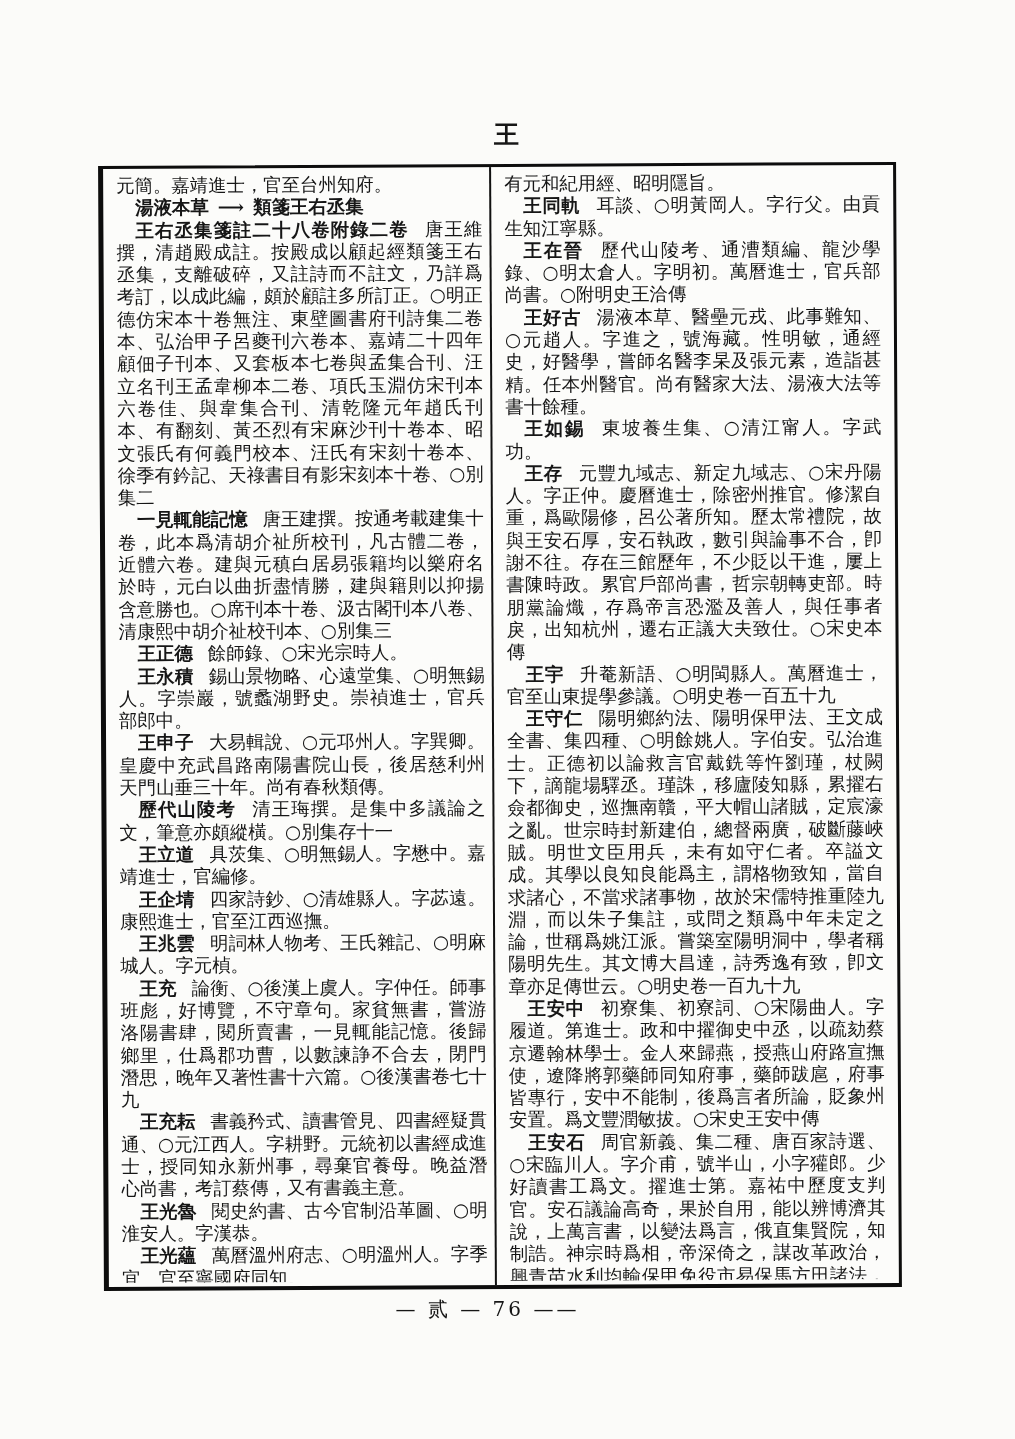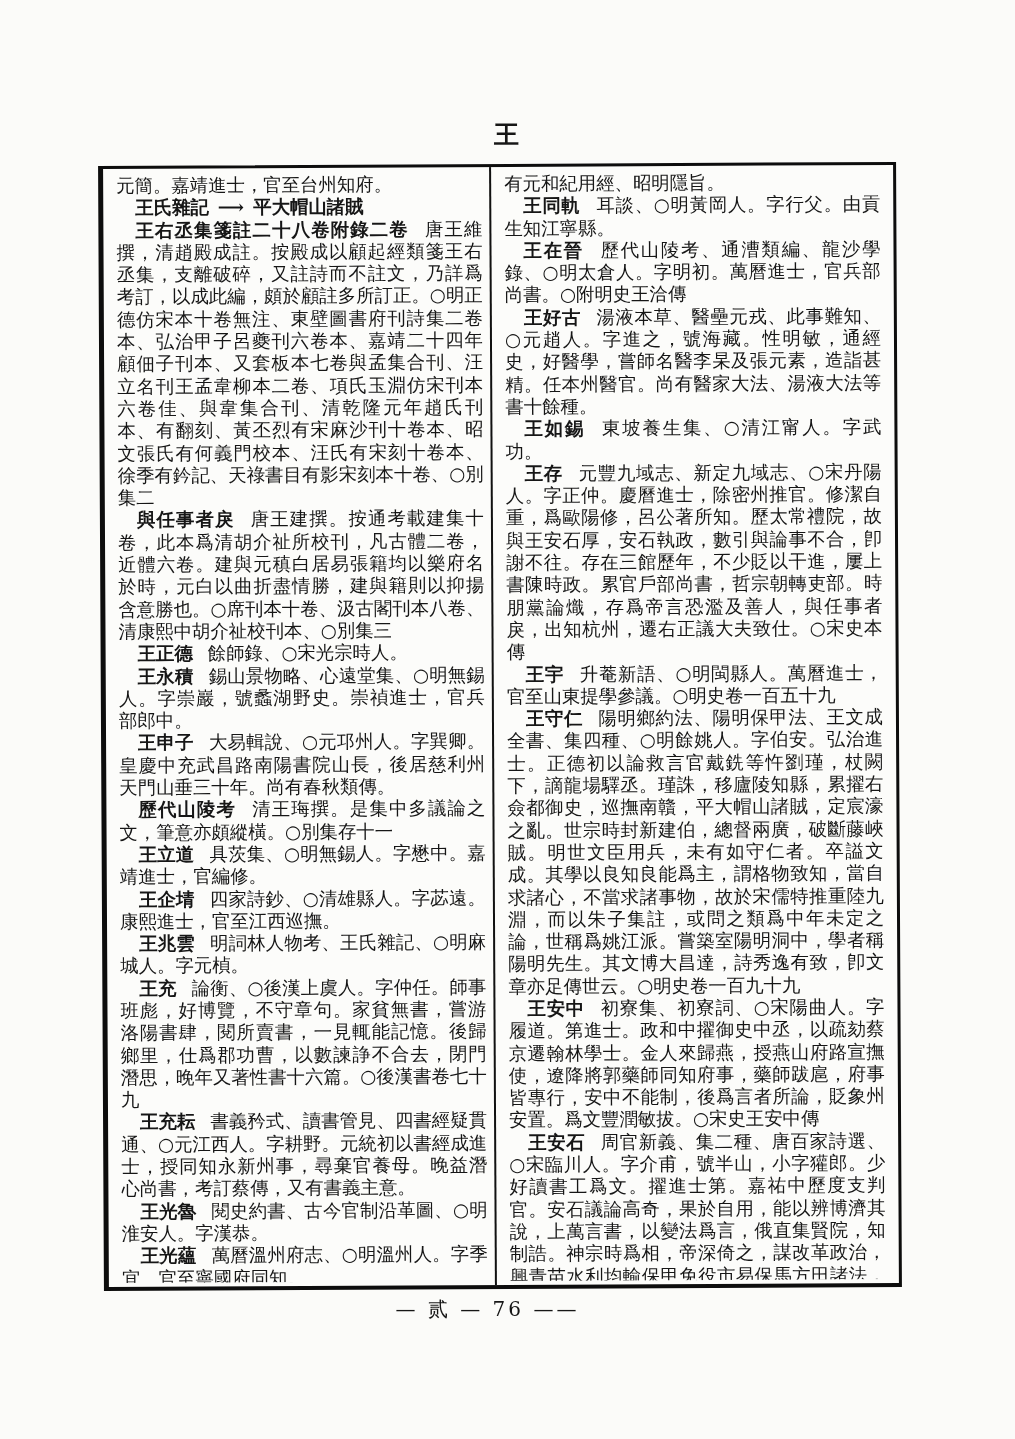--- a/index.html
+++ b/index.html
@@ -49,23 +49,23 @@
   .page-footer .inner{position:relative;left:-20px;}
 </style>
 </head>
 <body>
 
 <div class="page-header">王</div>
 
 <div class="page-box">
   <div class="col col-left">
       <p class="para cont">元簡。嘉靖進士，官至台州知府。</p>
-      <p class="para crossref"><span class="entry-title">王氏雜記</span><span class="arrow">⟶</span><span class="entry-title">平大帽山諸賊</span></p>
+      <p class="para crossref"><span class="entry-title">湯液本草</span><span class="arrow">⟶</span><span class="entry-title">類箋王右丞集</span></p>
       <p class="para entry"><span class="entry-title">王右丞集箋註二十八卷附錄二卷</span><span class="gap"></span><span>唐王維撰，清趙殿成註。按殿成以顧起經類箋王右丞集，支離破碎，又註詩而不註文，乃詳爲考訂，以成此編，頗於顧註多所訂正。○明正德仿宋本十卷無注、東壁圖書府刊詩集二卷本、弘治甲子呂夔刊六卷本、嘉靖二十四年顧佃子刊本、又套板本七卷與孟集合刊、汪立名刊王孟韋柳本二卷、項氏玉淵仿宋刊本六卷佳、與韋集合刊、清乾隆元年趙氏刊本、有翻刻、黃丕烈有宋麻沙刊十卷本、昭文張氏有何義門校本、汪氏有宋刻十卷本、徐季有鈐記、天祿書目有影宋刻本十卷、○別集二</span></p>
-      <p class="para entry"><span class="entry-title">與任事者戾</span><span class="gap"></span><span>唐王建撰。按通考載建集十卷，此本爲清胡介祉所校刊，凡古體二卷，近體六卷。建與元稹白居易張籍均以樂府名於時，元白以曲折盡情勝，建與籍則以抑揚含意勝也。○席刊本十卷、汲古閣刊本八卷、清康熙中胡介祉校刊本、○別集三</span></p>
+      <p class="para entry"><span class="entry-title">一見輒能記憶</span><span class="gap"></span><span>唐王建撰。按通考載建集十卷，此本爲清胡介祉所校刊，凡古體二卷，近體六卷。建與元稹白居易張籍均以樂府名於時，元白以曲折盡情勝，建與籍則以抑揚含意勝也。○席刊本十卷、汲古閣刊本八卷、清康熙中胡介祉校刊本、○別集三</span></p>
       <p class="para entry"><span class="entry-title">王正德</span><span class="gap"></span><span>餘師錄、○宋光宗時人。</span></p>
       <p class="para entry"><span class="entry-title">王永積</span><span class="gap"></span><span>錫山景物略、心遠堂集、○明無錫人。字崇巖，號蠡湖野史。崇禎進士，官兵部郎中。</span></p>
       <p class="para entry"><span class="entry-title">王申子</span><span class="gap"></span><span>大易輯說、○元邛州人。字巽卿。皇慶中充武昌路南陽書院山長，後居慈利州天門山垂三十年。尚有春秋類傳。</span></p>
       <p class="para entry"><span class="entry-title">歷代山陵考</span><span class="gap"></span><span>清王珻撰。是集中多議論之文，筆意亦頗縱橫。○別集存十一</span></p>
       <p class="para entry"><span class="entry-title">王立道</span><span class="gap"></span><span>具茨集、○明無錫人。字懋中。嘉靖進士，官編修。</span></p>
       <p class="para entry"><span class="entry-title">王企埥</span><span class="gap"></span><span>四家詩鈔、○清雄縣人。字苾遠。康熙進士，官至江西巡撫。</span></p>
       <p class="para entry"><span class="entry-title">王兆雲</span><span class="gap"></span><span>明詞林人物考、王氏雜記、○明麻城人。字元楨。</span></p>
       <p class="para entry"><span class="entry-title">王充</span><span class="gap"></span><span>論衡、○後漢上虞人。字仲任。師事班彪，好博覽，不守章句。家貧無書，嘗游洛陽書肆，閱所賣書，一見輒能記憶。後歸鄉里，仕爲郡功曹，以數諫諍不合去，閉門潛思，晚年又著性書十六篇。○後漢書卷七十九</span></p>
       <p class="para entry"><span class="entry-title">王充耘</span><span class="gap"></span><span>書義矜式、讀書管見、四書經疑貫通、○元江西人。字耕野。元統初以書經成進士，授同知永新州事，尋棄官養母。晚益潛心尚書，考訂蔡傳，又有書義主意。</span></p>
       <p class="para entry"><span class="entry-title">王光魯</span><span class="gap"></span><span>閱史約書、古今官制沿革圖、○明淮安人。字漢恭。</span></p>

